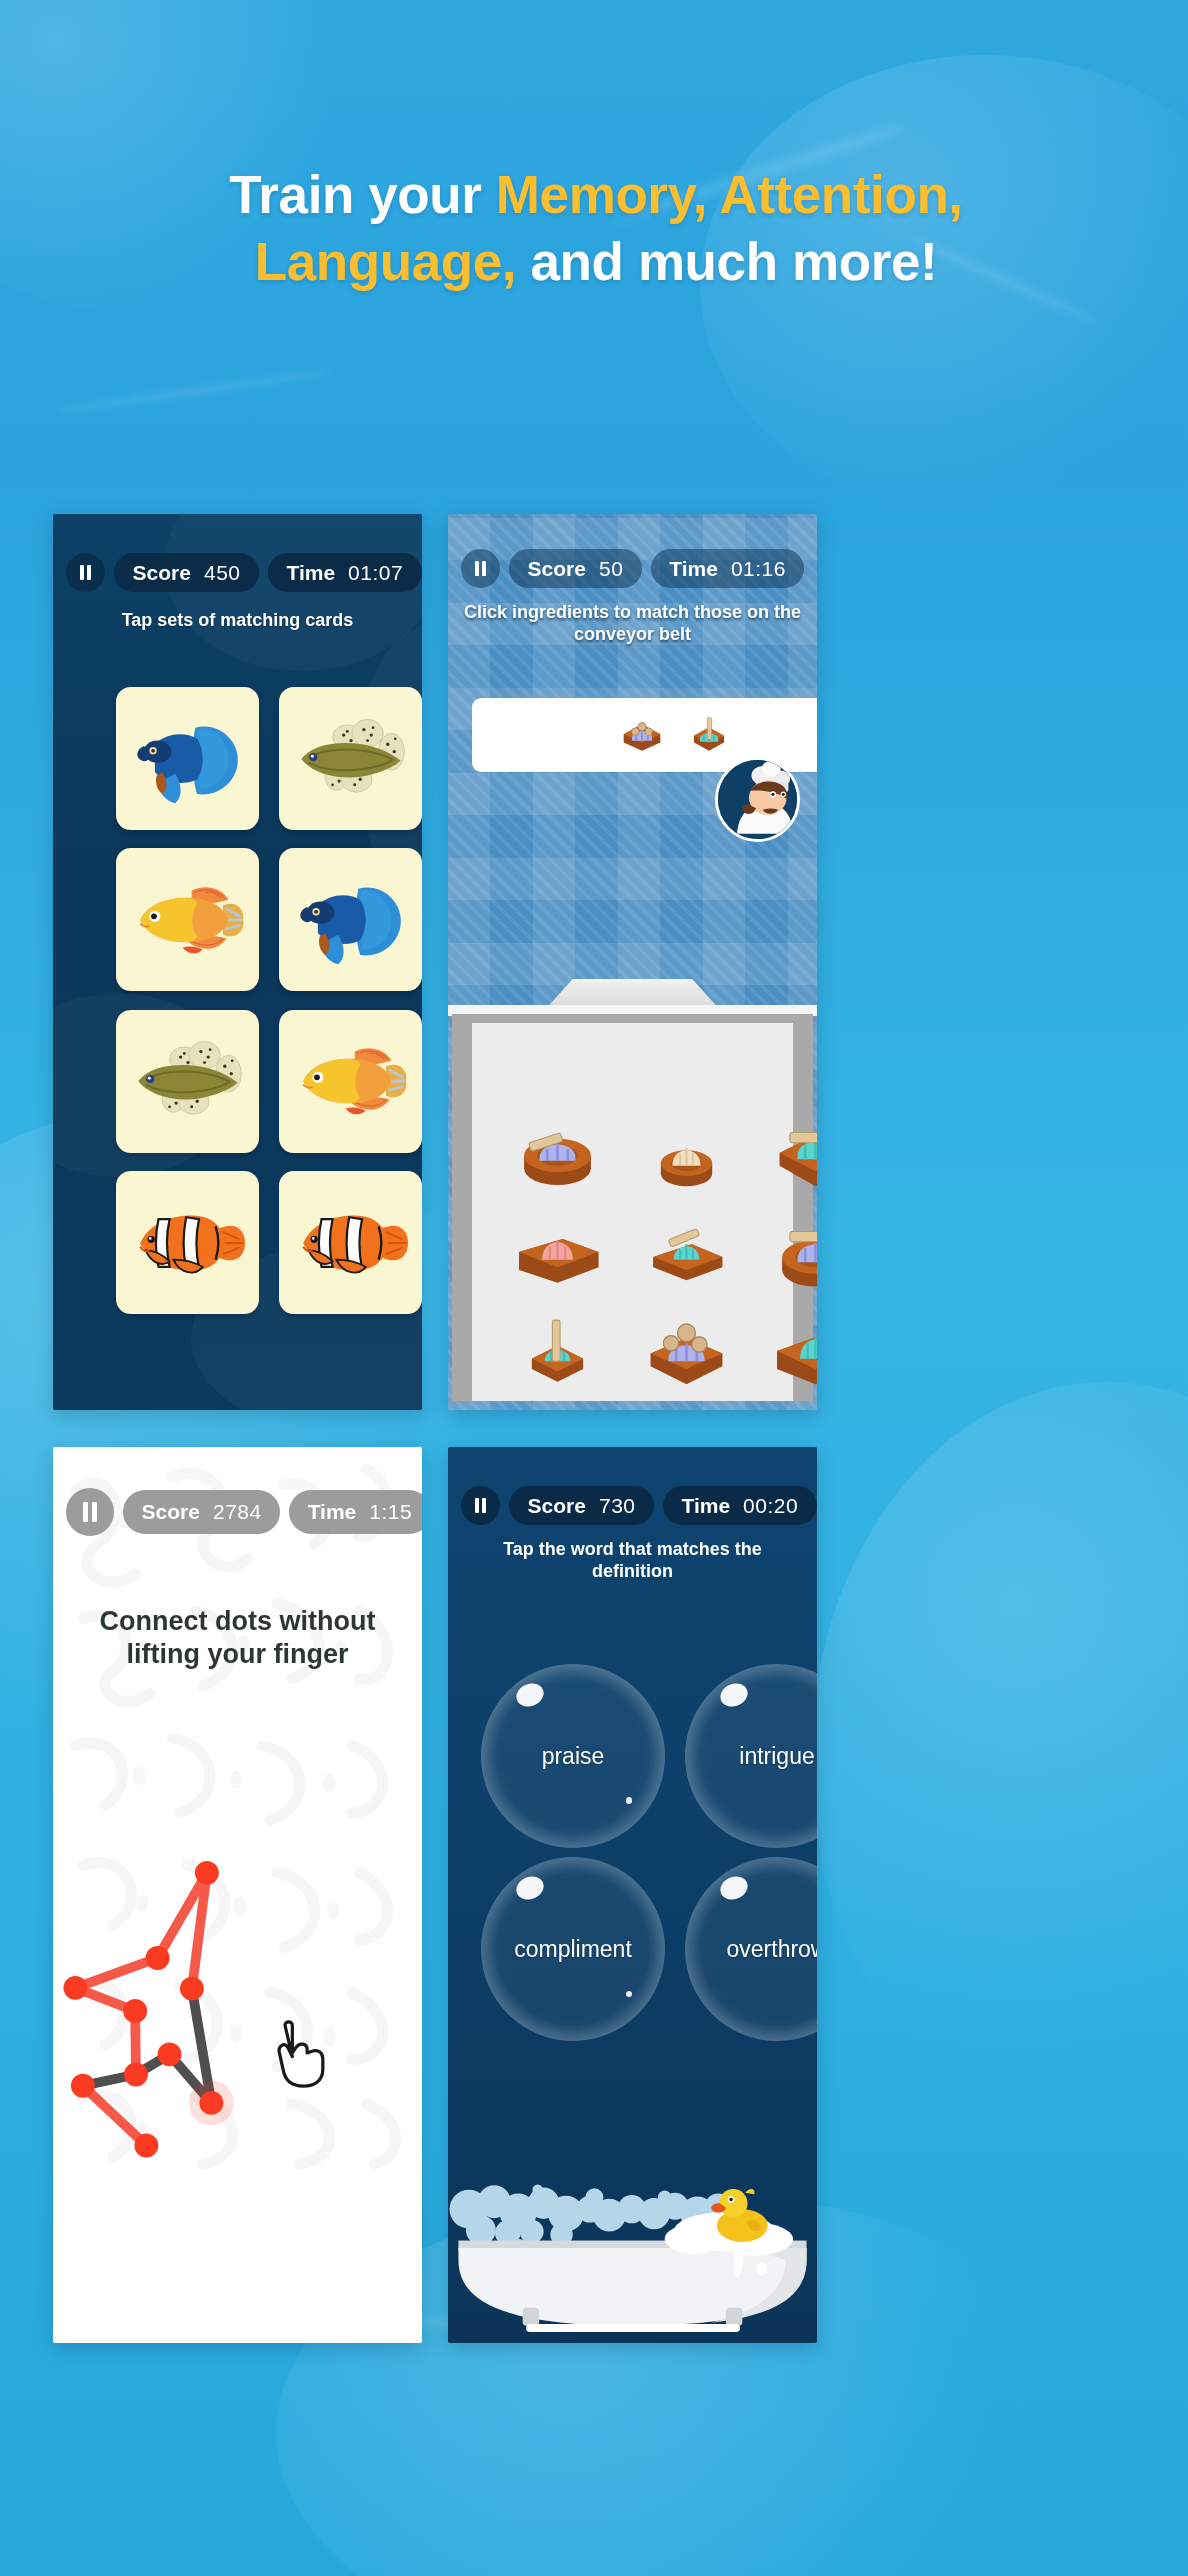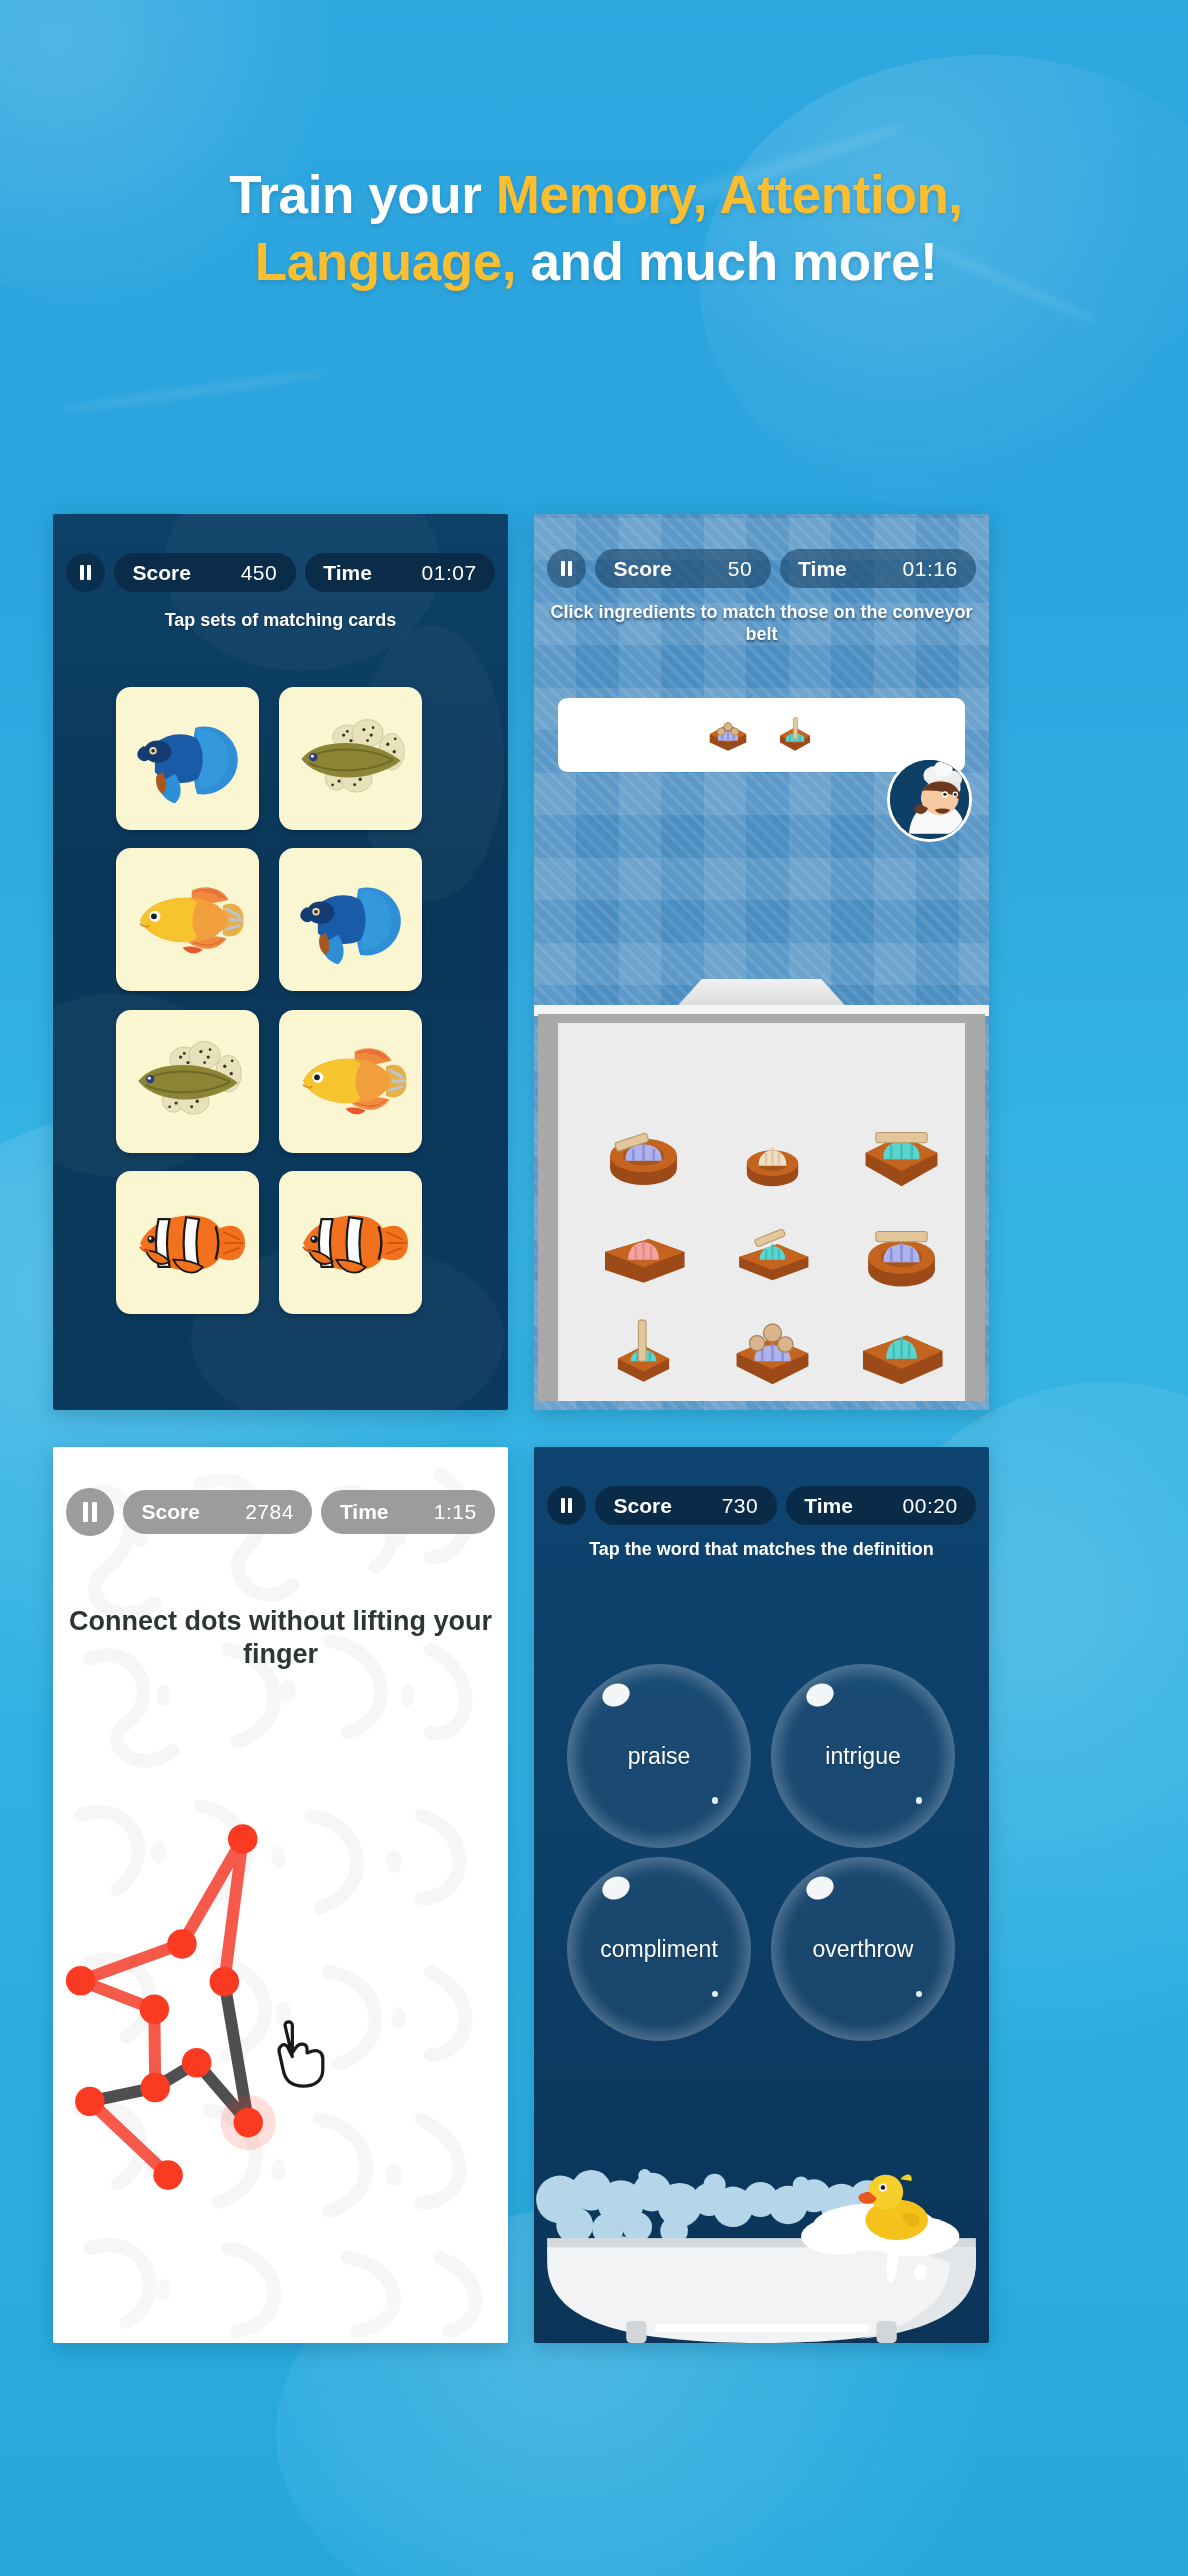--- a/index.html
+++ b/index.html
@@ -36,21 +36,21 @@
     position:absolute; left:53px; top:514px; width:1082px;
   }
   .row { display:flex; gap:26px; }
   .row + .row { margin-top:37px; }
   .panel {
     width:268px; height:527px; position:relative; overflow:hidden;
     border-radius:1.8px; box-shadow:0 5.5px 20px rgba(4,40,70,.22);
     flex:0 0 auto;
   }
   
-  .panel { width:455px; height:896px; }
+  .panel { width:369px; height:896px; }
 
   
   .hud { position:absolute; left:0; right:0; display:flex; align-items:center; gap:9.2px; padding:0 13px; }
   .pause-btn {
     width:39px; height:39px; border-radius:50%;
     display:flex; align-items:center; justify-content:center; gap:3.7px;
     flex:0 0 auto;
   }
   .pause-btn i { display:block; width:3.7px; height:14.7px; border-radius:0.9px; background:#fff; }
   .pill {

